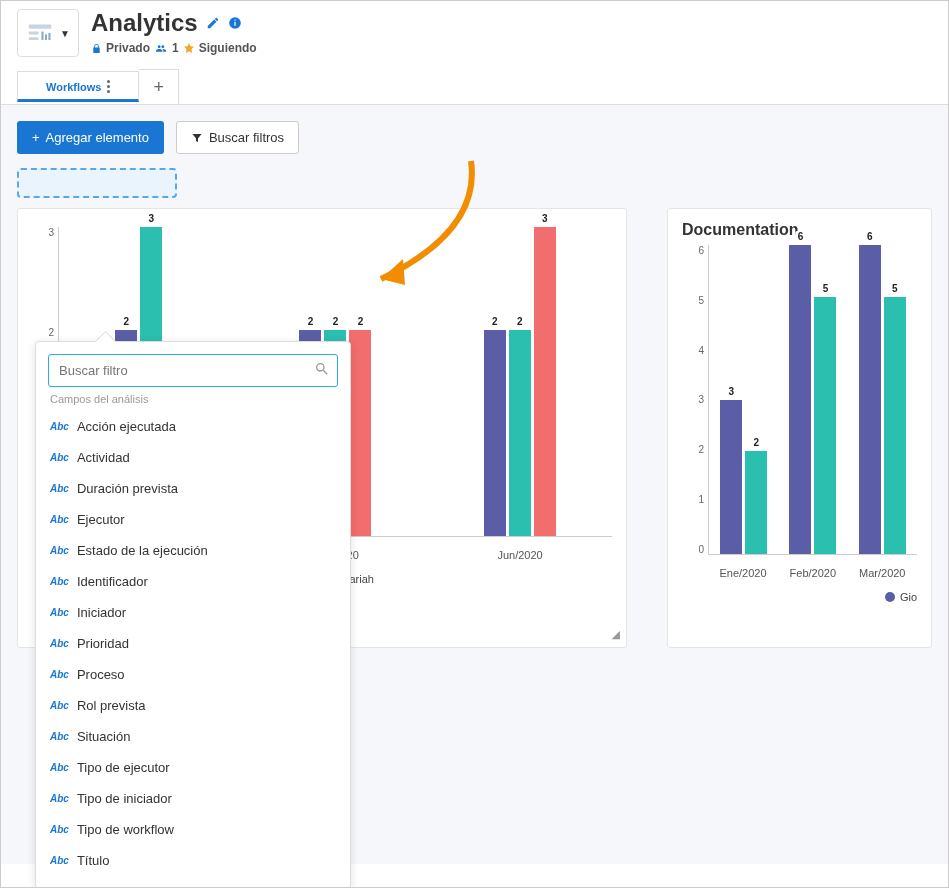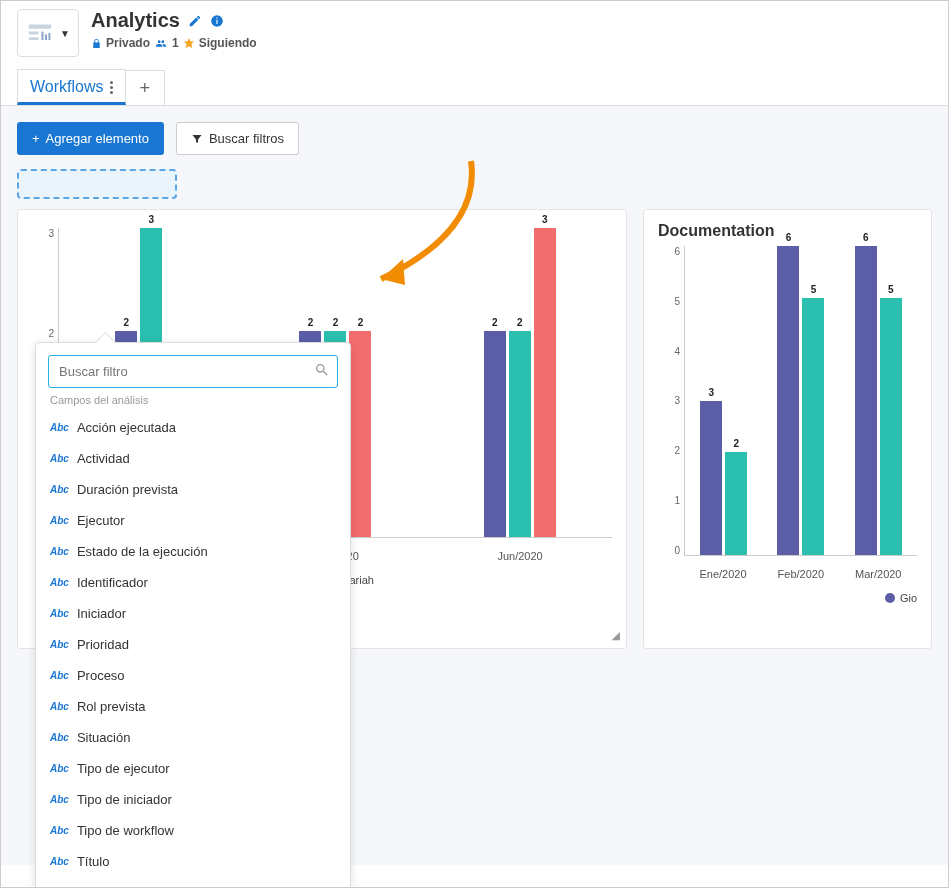--- a/index.html
+++ b/index.html
@@ -3,45 +3,45 @@
 <meta charset="utf-8">
 <style>
 * { box-sizing: border-box; margin: 0; padding: 0; }
 body { font-family: -apple-system, BlinkMacSystemFont, "Segoe UI", Arial, sans-serif; background: #fff; color: #333; font-size: 13px; }
 .page { width: 949px; height: 888px; border: 1px solid #ccc; position: relative; overflow: hidden; }
 .header { padding: 8px 16px 0 16px; display: flex; align-items: flex-start; gap: 12px; }
 .icon-select { width: 62px; height: 48px; border: 1px solid #ddd; border-radius: 4px; display: flex; align-items: center; justify-content: center; gap: 6px; cursor: pointer; }
 .icon-select svg { width: 28px; height: 28px; }
 .title-block { display: flex; flex-direction: column; gap: 4px; }
 .title-row { display: flex; align-items: center; gap: 8px; }
-.title-row h1 { font-size: 20px; font-weight: 600; color: #333; }
+.title-row h1 { font-size: 24px; font-weight: 600; color: #333; }
 .meta-row { display: flex; align-items: center; gap: 4px; font-size: 12px; }
 .meta-item { display: flex; align-items: center; gap: 4px; font-weight: 600; color: #555; }
 .tabs { display: flex; align-items: center; padding: 12px 16px 0 16px; gap: 0; }
-.tab { padding: 8px 12px; border: 1px solid #ddd; border-bottom: none; font-size: 16px; color: #666; cursor: pointer; display: flex; align-items: center; gap: 6px; background: #fff; }
+.tab { padding: 8px 28px; border: 1px solid #ddd; border-bottom: none; font-size: 11px; color: #666; cursor: pointer; display: flex; align-items: center; gap: 6px; background: #fff; font-weight: bold; }
 .tab.active { color: #1976d2; border-bottom: 3px solid #1976d2; padding-bottom: 6px; }
 .tab-add { padding: 8px 14px; border: 1px solid #ddd; border-bottom: none; border-left: none; font-size: 18px; color: #666; cursor: pointer; background: #fff; line-height: 1; }
 .content { background: #f5f7fa; padding: 16px; min-height: 760px; border-top: 1px solid #ddd; position: relative; }
 .toolbar { display: flex; gap: 12px; margin-bottom: 14px; }
 .btn { padding: 8px 14px; border-radius: 3px; font-size: 13px; cursor: pointer; display: inline-flex; align-items: center; gap: 6px; border: 1px solid transparent; }
 .btn-primary { background: #1976d2; color: #fff; }
 .btn-secondary { background: #fff; color: #333; border: 1px solid #ccc; }
 .filter-placeholder { width: 160px; height: 30px; border: 2px dashed #59a7e8; border-radius: 4px; background: #eaf4fc; margin-bottom: 10px; position: relative; }
 .filter-popup { position: absolute; top: 236px; left: 34px; width: 316px; background: #fff; border: 1px solid #ddd; border-radius: 4px; box-shadow: 0 2px 10px rgba(0,0,0,0.12); z-index: 20; padding: 12px; }
 .filter-popup::before { content: ""; position: absolute; top: -8px; left: 62px; width: 14px; height: 14px; background: #fff; border-left: 1px solid #ddd; border-top: 1px solid #ddd; transform: rotate(45deg); }
 .search-box { position: relative; }
 .search-box input { width: 100%; padding: 8px 30px 8px 10px; border: 1px solid #24b0e4; border-radius: 3px; font-size: 13px; outline: none; }
 .search-box .sicon { position: absolute; right: 8px; top: 7px; color: #999; }
 .section-label { font-size: 11px; color: #999; padding: 6px 2px; }
 .filter-item { display: flex; align-items: center; gap: 8px; padding: 8px 2px; cursor: pointer; font-size: 13px; color: #333; }
 .abc-badge { color: #1976d2; font-size: 10px; font-weight: 700; font-style: italic; }
 .charts-row { display: flex; gap: 16px; }
 .chart-card { background: #fff; border: 1px solid #e5e5e5; border-radius: 3px; padding: 12px 14px 10px 14px; height: 440px; position: relative; }
 .chart-card.left { flex: 0 0 610px; }
-.chart-card.right { flex: 1; }
+.chart-card.right { flex: 1; margin-left: 24px; }
 .chart-title { font-size: 16px; font-weight: 700; color: #333; margin-bottom: 4px; }
 .chart-area { position: relative; height: 340px; margin-top: 6px; }
 .y-axis { position: absolute; left: 0; top: 0; bottom: 30px; width: 22px; display: flex; flex-direction: column; justify-content: space-between; align-items: flex-end; font-size: 10px; color: #666; }
 .plot { position: absolute; left: 26px; right: 0; top: 0; bottom: 30px; border-left: 1px solid #ccc; border-bottom: 1px solid #ccc; display: flex; align-items: flex-end; justify-content: space-around; }
 .x-labels { position: absolute; left: 26px; right: 0; bottom: 6px; display: flex; justify-content: space-around; font-size: 11px; color: #555; }
 .group { display: flex; align-items: flex-end; gap: 3px; height: 100%; }
 .bar { width: 22px; position: relative; }
 .bar-label { position: absolute; top: -14px; left: 50%; transform: translateX(-50%); font-size: 10px; font-weight: 700; color: #222; background: #fff; padding: 0 2px; border-radius: 2px; }
 .legend { display: flex; gap: 14px; justify-content: center; margin-top: 6px; font-size: 11px; color: #444; flex-wrap: wrap; }
 .legend-item { display: flex; align-items: center; gap: 5px; }

